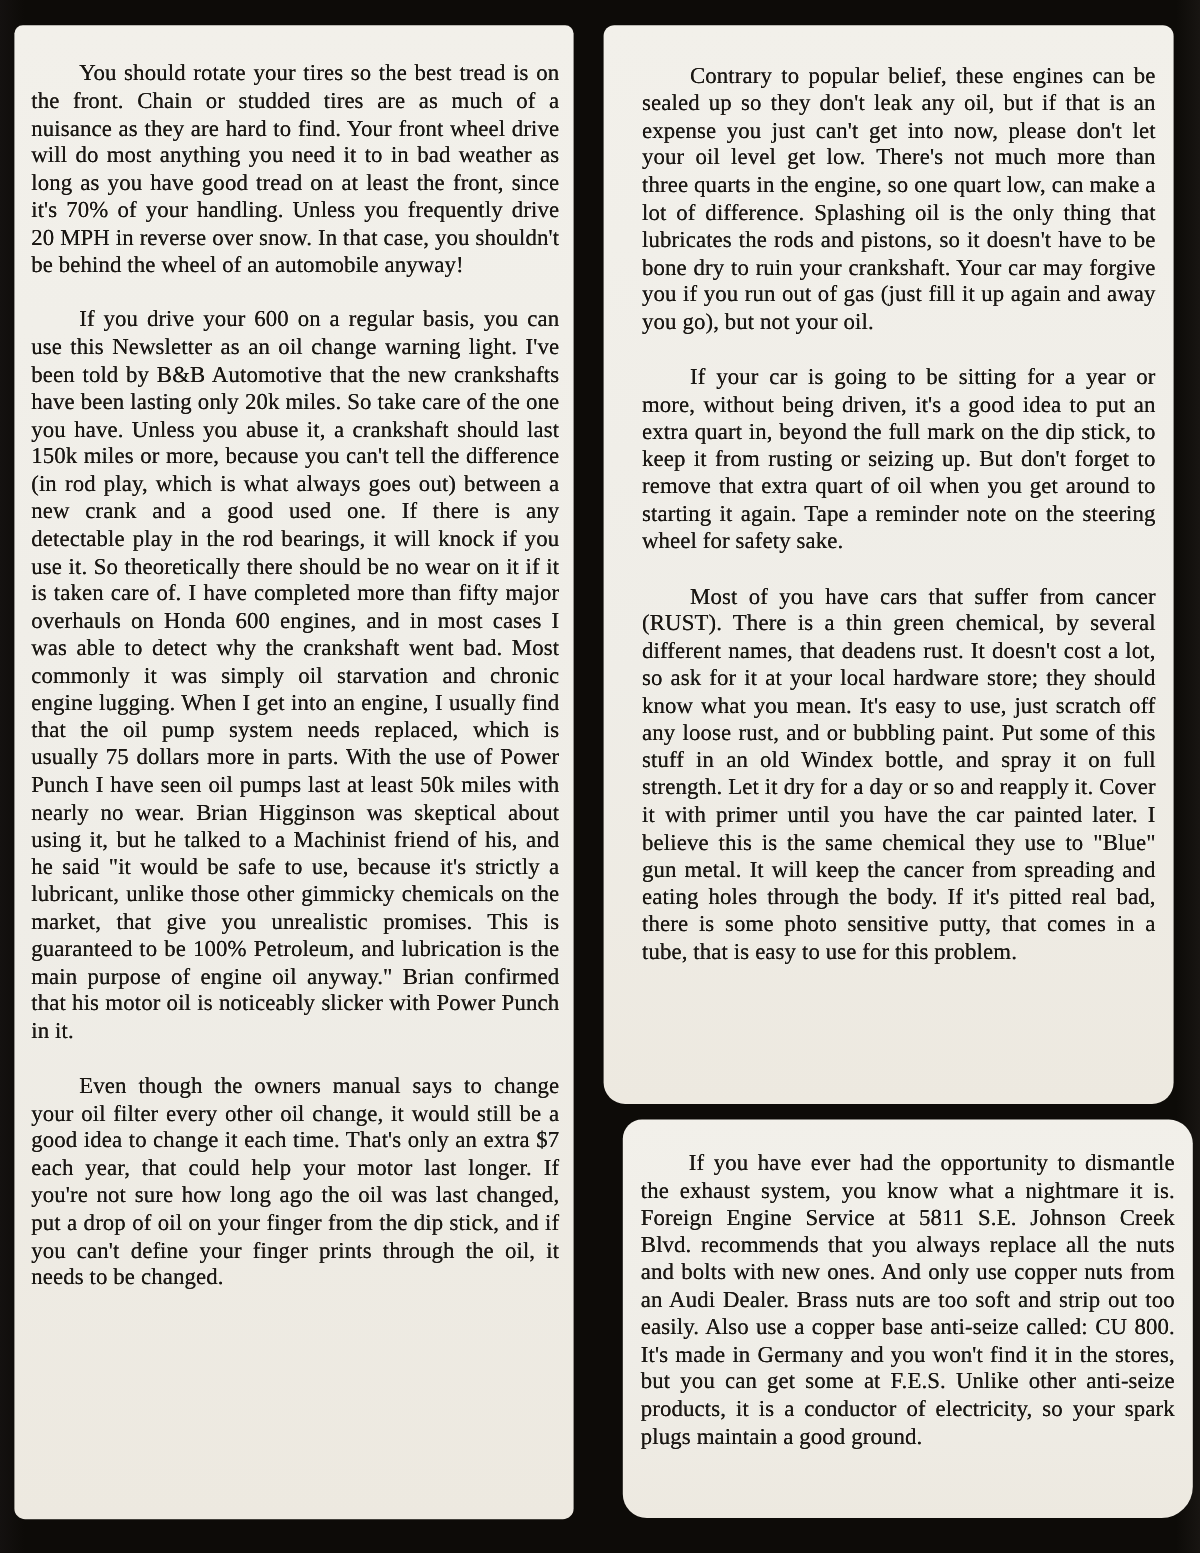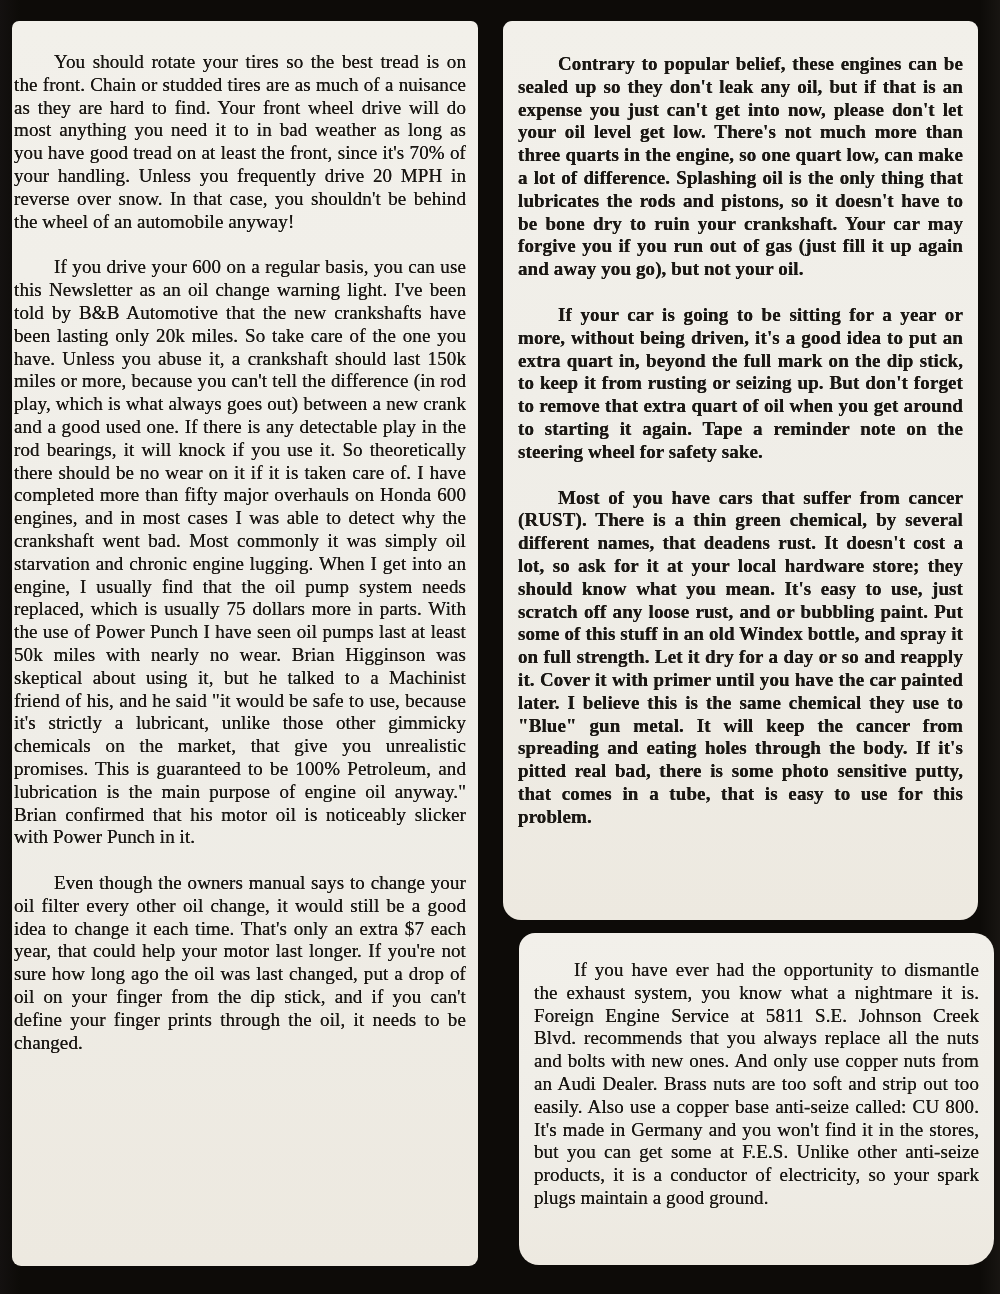--- a/index.html
+++ b/index.html
@@ -28,30 +28,29 @@
     background: linear-gradient(180deg, #f2f0ea 0%, #efede7 60%, #ede9e0 100%);
     color: #1a1713;
     overflow: hidden;
   }
   #box-left {
     left: 12px;
     top: 21px;
     width: 466px;
     height: 1245px;
     border-radius: 7px 7px 9px 9px;
-    padding: 30px 12px 16px 2px;
+    padding: 30px 12px 16px 14px;
   }
   #box-right-top {
     left: 503px;
     top: 21px;
     width: 475px;
     height: 899px;
     border-radius: 9px 9px 18px 18px;
-    padding: 32px 15px 16px 15px;
-    font-weight: bold;
+    padding: 32px 15px 16px 32px;
   }
   #box-right-bottom {
     left: 503px;
     top: 933px;
     width: 475px;
     height: 332px;
     border-radius: 16px 20px 26px 20px;
     padding: 26px 15px 14px 15px;
     margin-left: 16px;
   }

